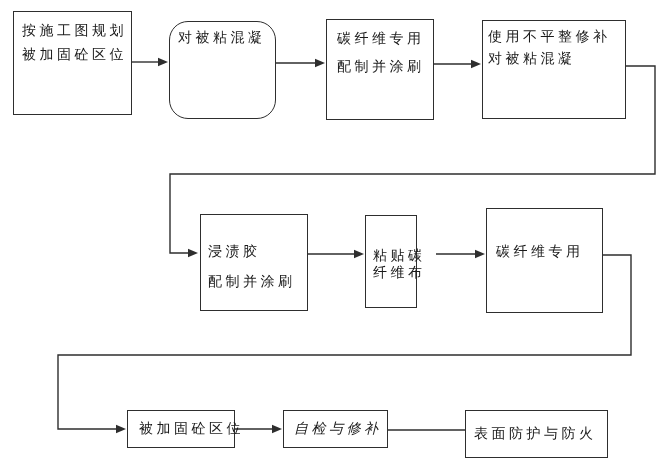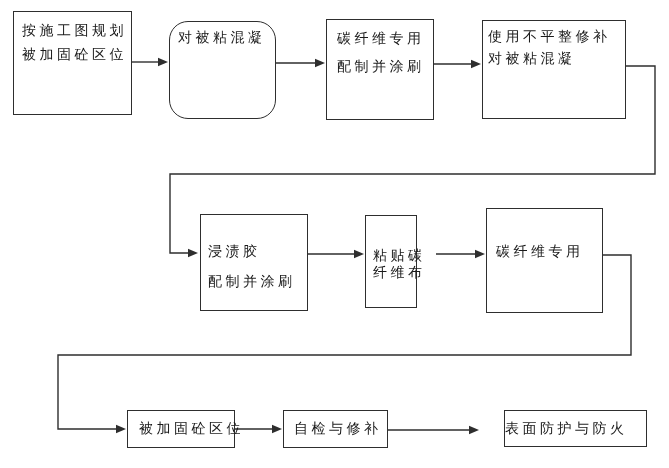--- a/index.html
+++ b/index.html
@@ -50,22 +50,22 @@
   .b3 { left: 326px; top: 19px;  width: 108px; height: 101px; padding: 7px 2px 0 10px; line-height: 22px; }
   .b3 .gap { margin-top: 6px; }
   .b4 { left: 482px; top: 20px;  width: 144px; height: 99px;  padding: 4px 2px 17px 5px;  line-height: 22px; }
   
   .b5 { left: 200px; top: 214px; width: 108px; height: 97px;  padding: 21px 2px 0 7px; line-height: 30px; }
   .b6 { left: 365px; top: 215px; width: 52px;  height: 93px;  padding: 31px 2px 0 7px; line-height: 17px; }
   .b7 { left: 486px; top: 208px; width: 117px; height: 105px; padding: 28px 2px 0 9px; line-height: 29px; }
   
   .b8, .b9, .b10 { display: flex; align-items: center; }
   .b8  { left: 127px; top: 410px; width: 108px; height: 38px; padding-left: 11px; }
-  .b9  { left: 283px; top: 410px; width: 105px; height: 38px; padding-left: 10px; }
-  .b10 { left: 504px; top: 410px; width: 143px; height: 37px;  }
+  .b9  { left: 283px; top: 410px; width: 105px; height: 38px; padding-left: 10px; font-style: italic; }
+  .b10 { left: 465px; top: 410px; width: 143px; height: 48px; padding-left: 8px;  }
 </style>
 </head>
 <body>
 
 <div class="canvas">
 
   <svg class="flow-svg" viewBox="0 0 669 468" xmlns="http://www.w3.org/2000/svg">
 
     <g>
       <line class="seg" x1="132" y1="62" x2="159" y2="62"></line>

